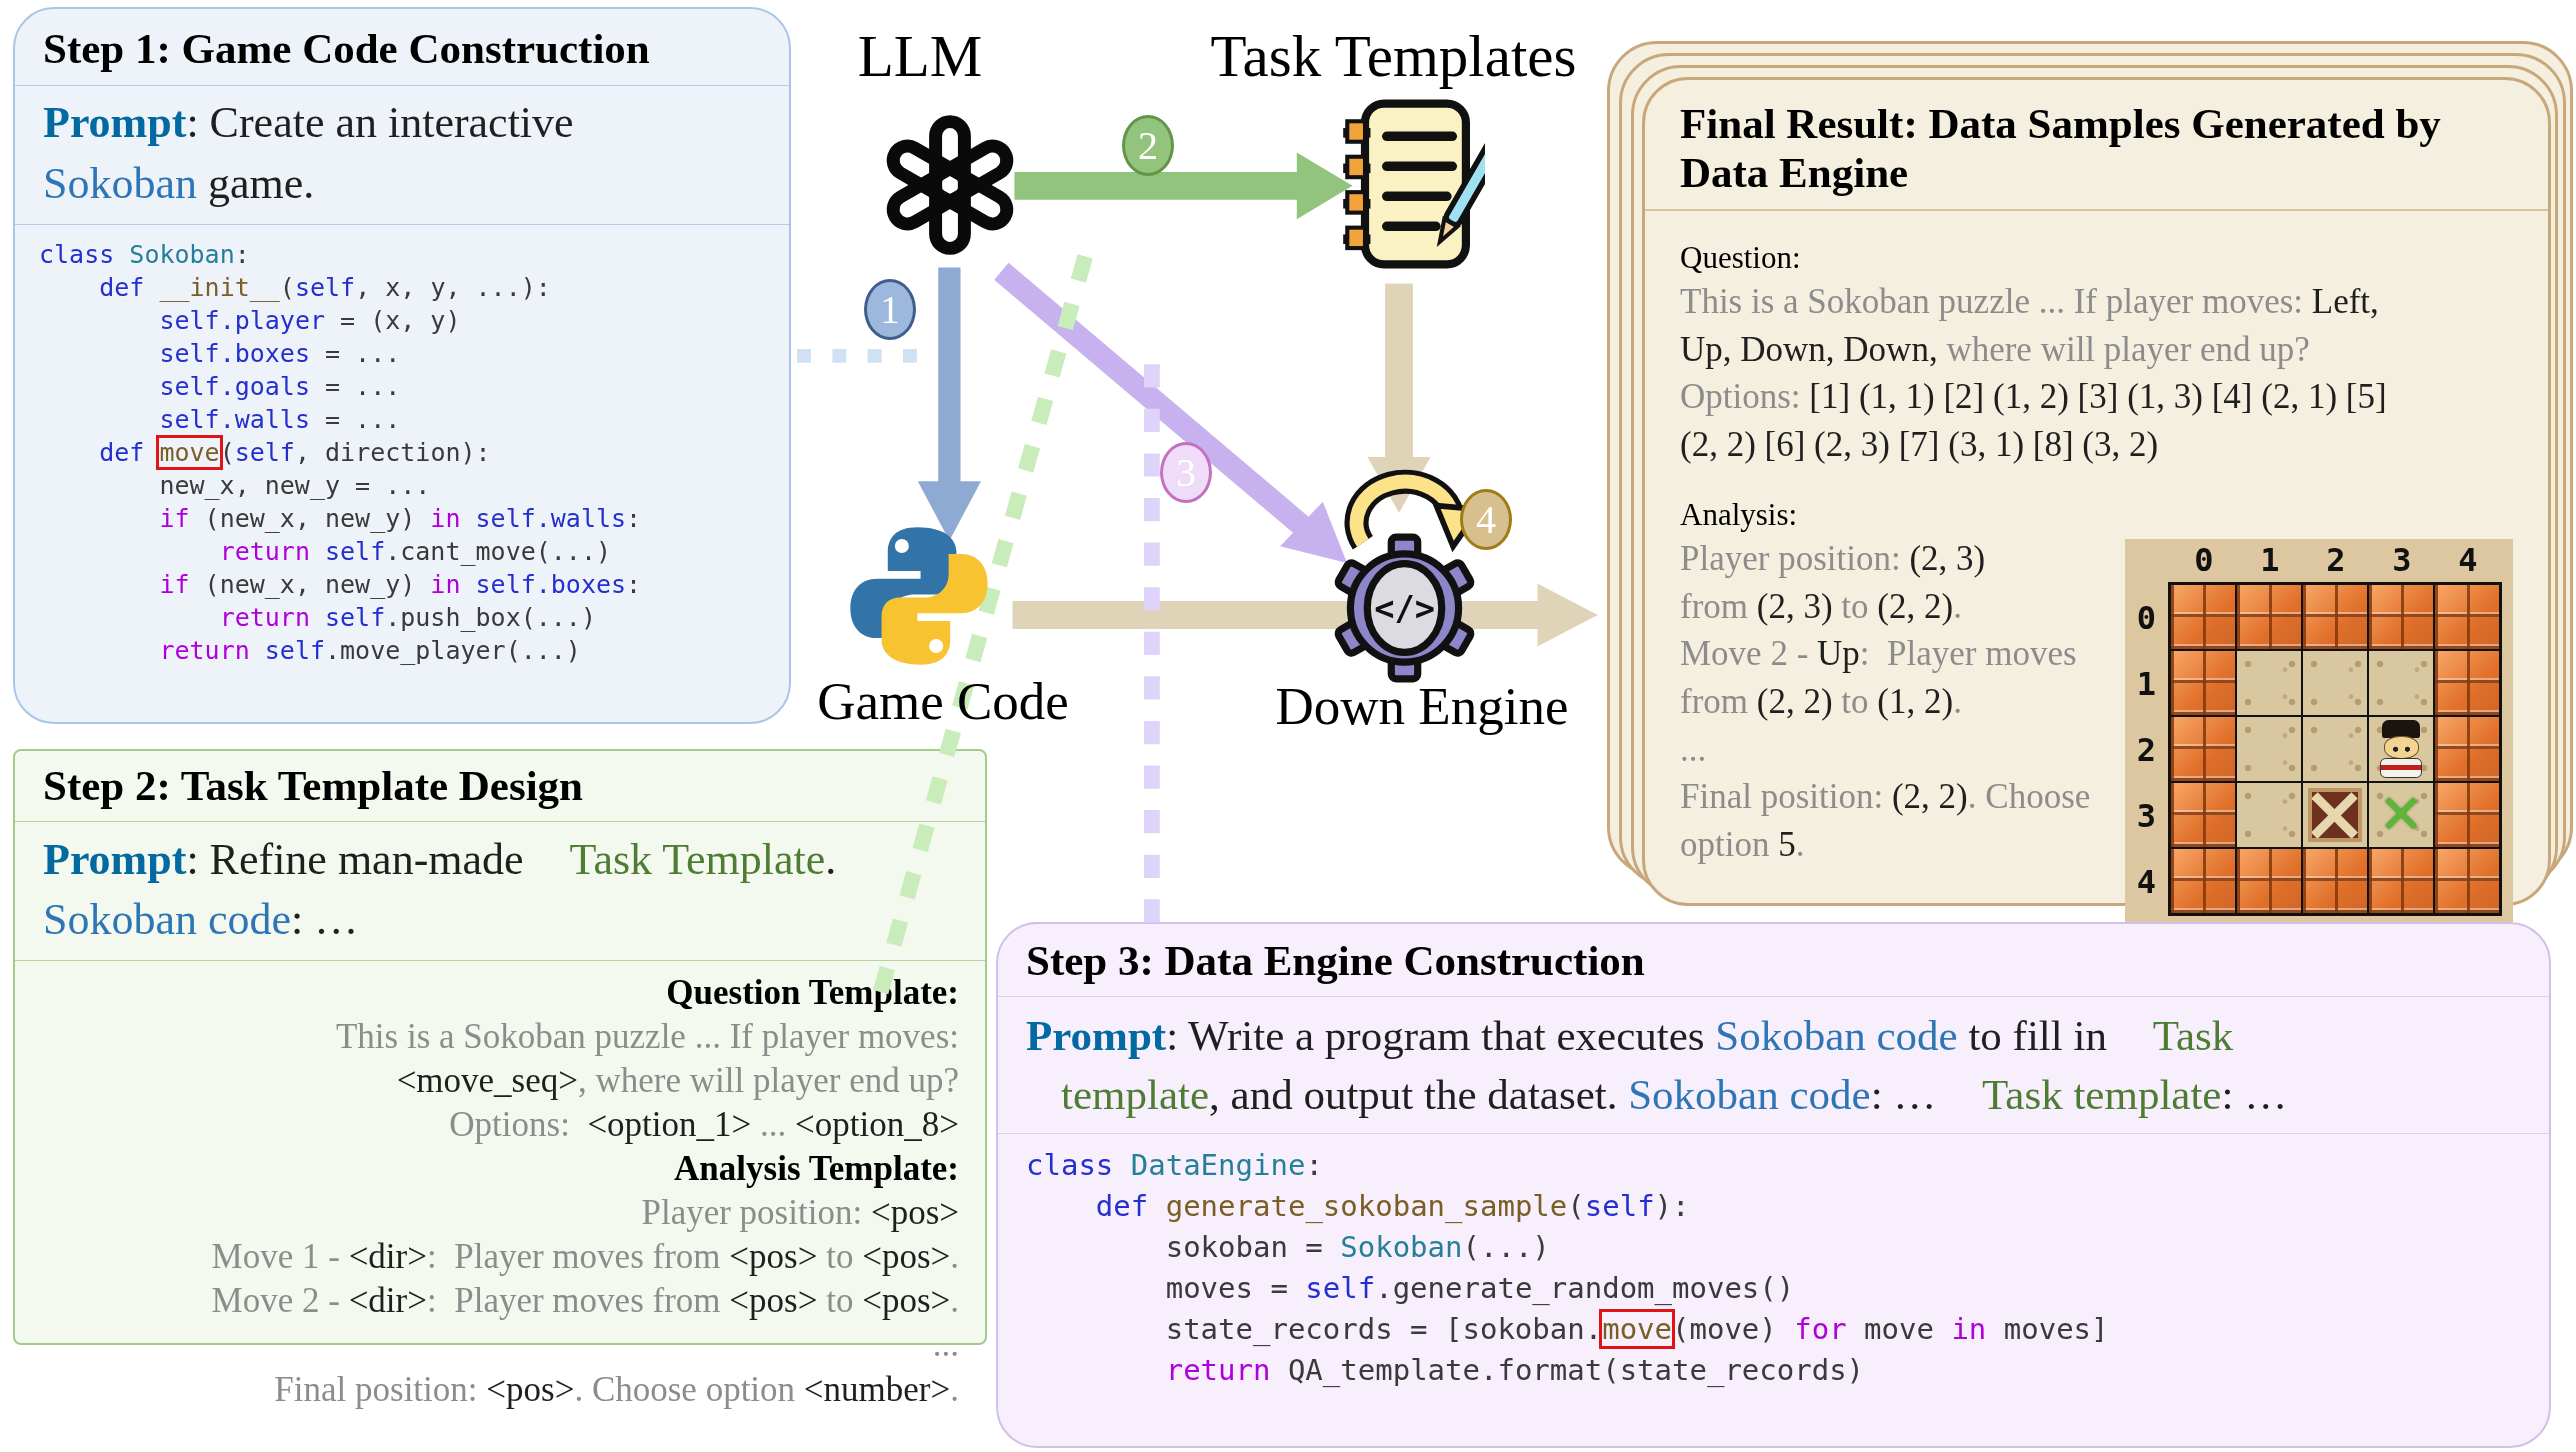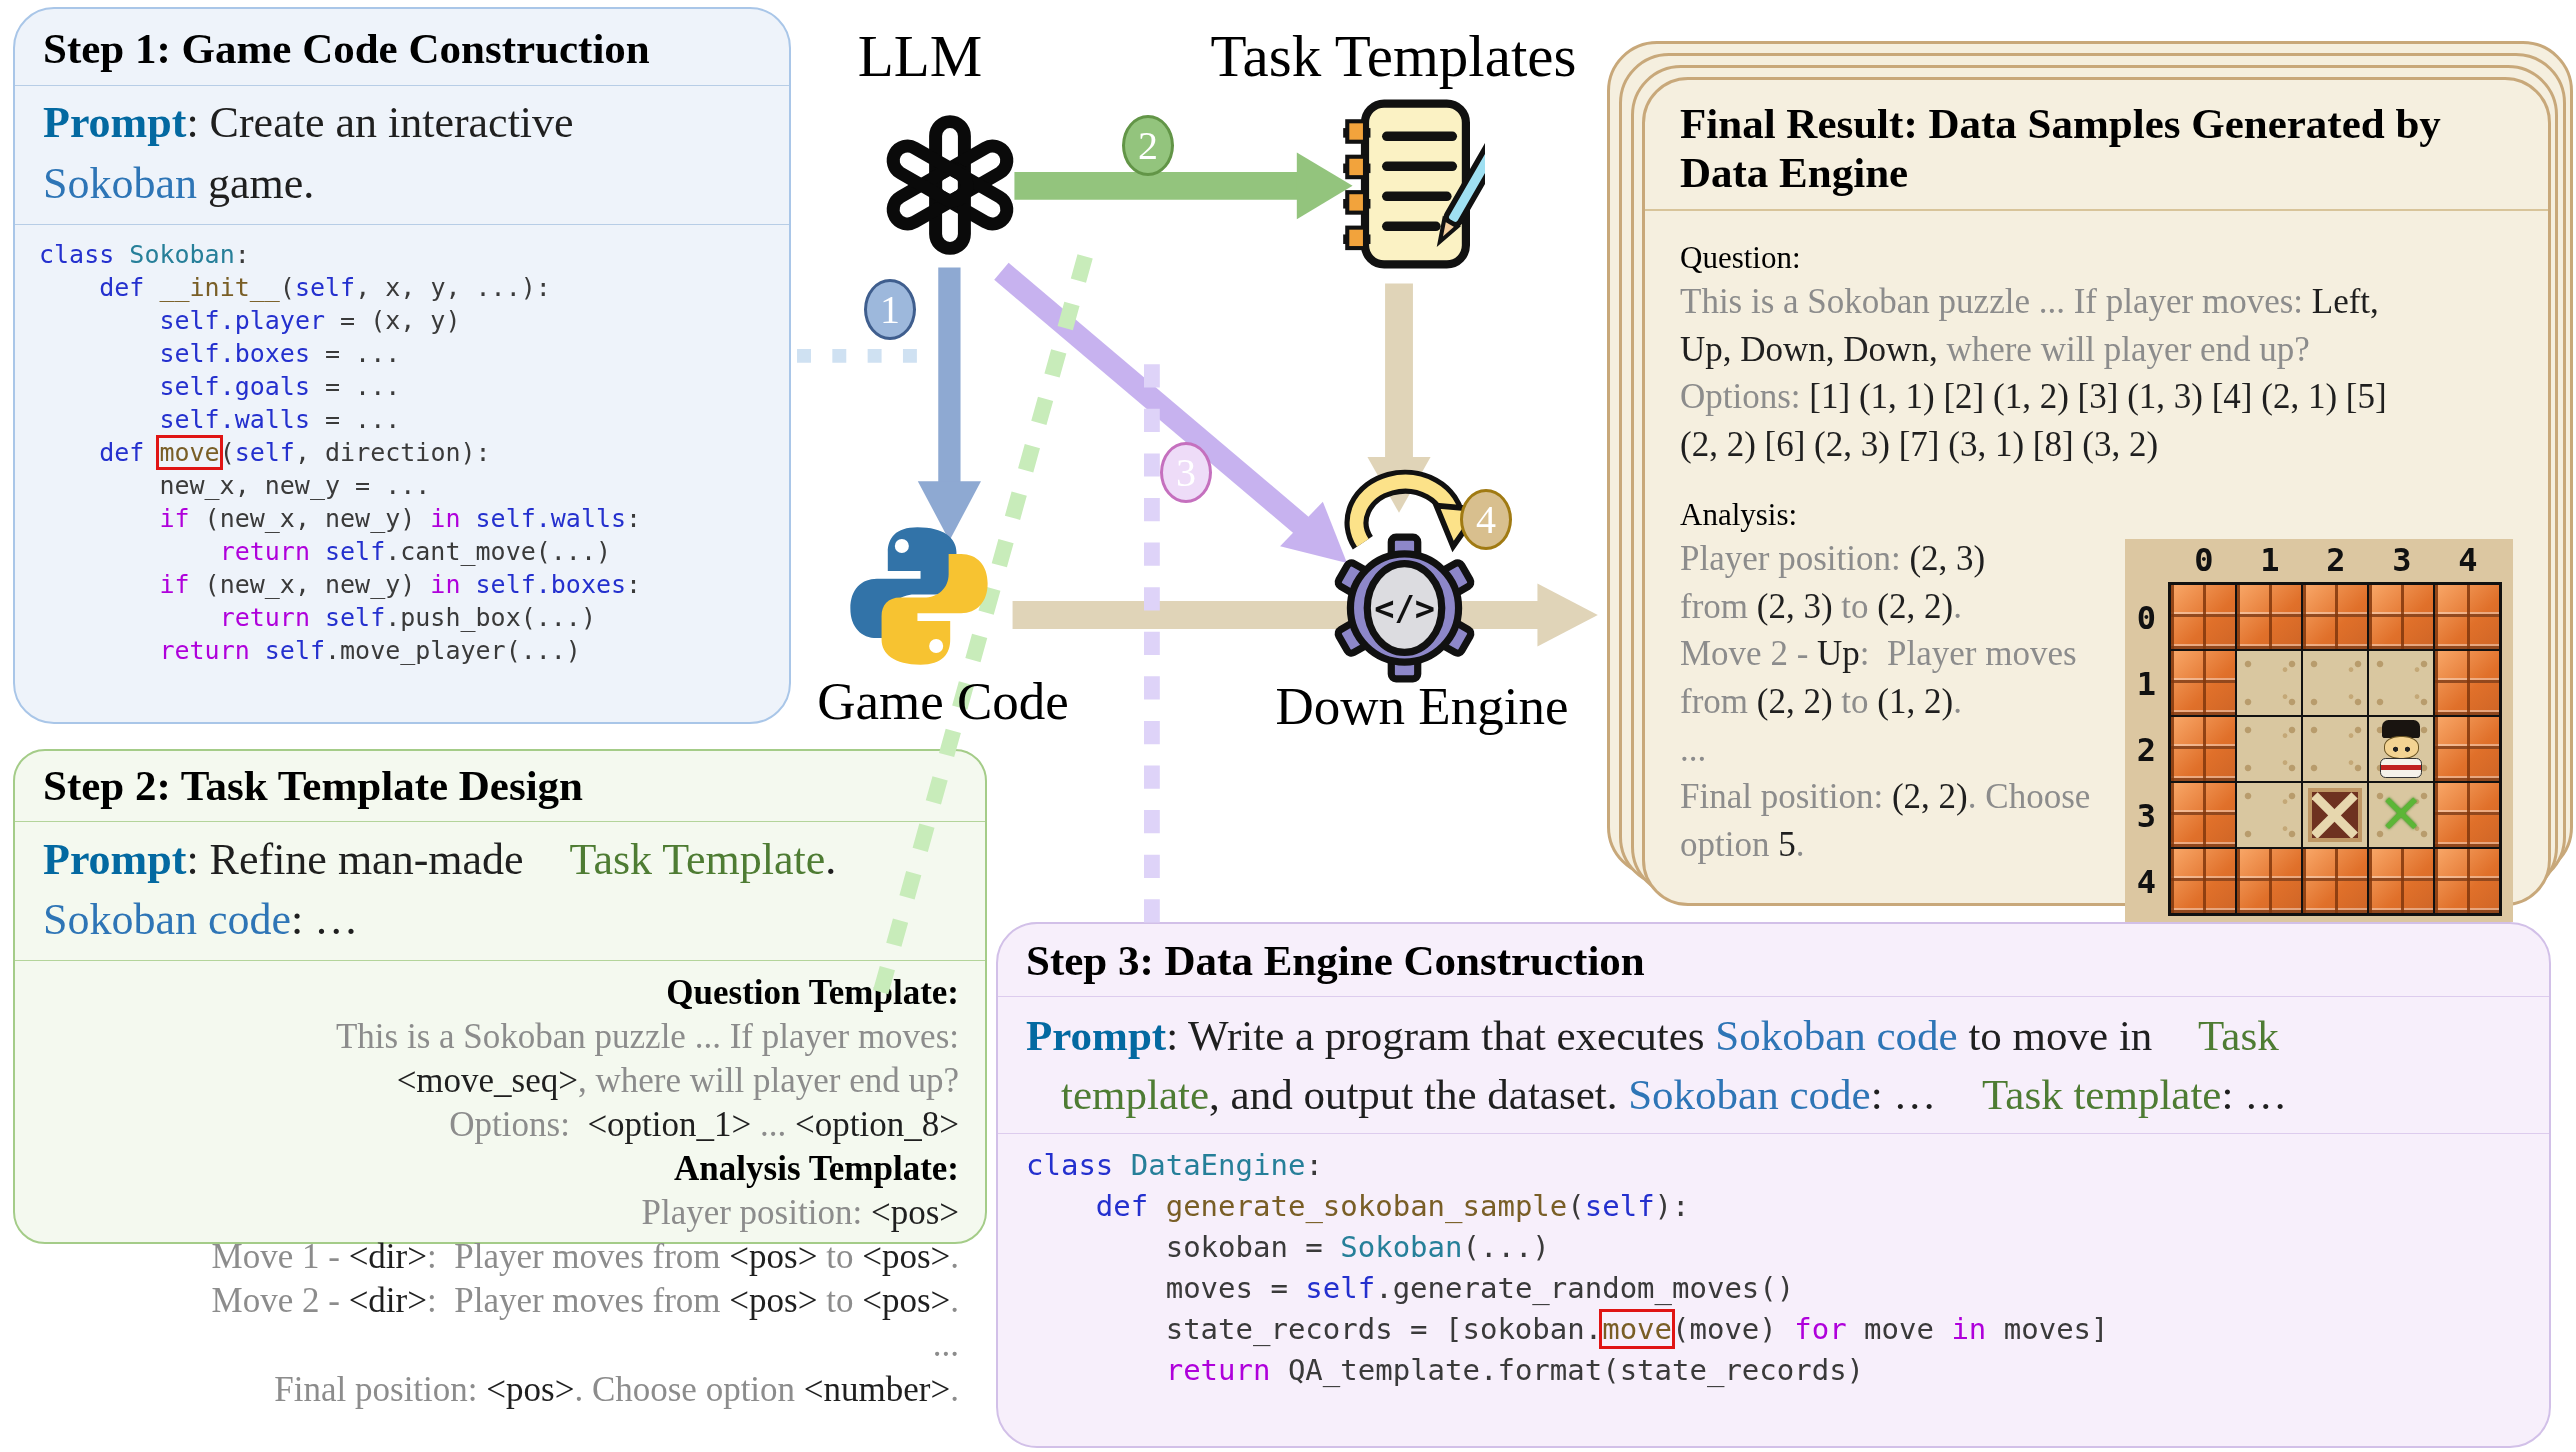--- a/index.html
+++ b/index.html
@@ -16,21 +16,21 @@
   .code{font-family:"DejaVu Sans Mono","Liberation Mono",monospace;}
   .code .rl{white-space:pre;}
 
   
   .step1{left:13px;top:7.4px;width:778px;height:717px;background:#eef3fa;border-color:#a9c6e8;border-radius:41px;}
   .step1 .hd{border-bottom:1.9px solid #b7cde6;}
   .step1 .prompt{border-bottom:1.9px solid #b7cde6;}
   .step1 .code{font-size:25px;line-height:33px;padding:13px 24px;}
 
   
-  .step2{left:13px;top:749px;width:974px;height:495px;background:#f4f9ef;border-color:#a4cc88;border-radius:32px;}
+  .step2{left:13px;top:749px;width:974px;height:596px;background:#f4f9ef;border-color:#a4cc88;border-radius:8px;}
   .step2 .hd{border-bottom:1.9px solid #b3d49a;padding-top:11px;}
   .step2 .prompt{border-bottom:1.9px solid #b3d49a;}
 
   
   .step3{left:996px;top:922px;width:1555px;height:526px;background:#f7effb;border-color:#d2c0e8;border-radius:41px;}
   .step3 .hd{border-bottom:1.9px solid #ddccee;padding-top:13px;}
   .step3 .prompt{border-bottom:1.9px solid #ddccee;font-size:43px;padding:8.4px 28px;}
   .step3 .code{font-size:29px;line-height:41px;padding:11px 28px;}
 
   
@@ -164,21 +164,21 @@
         <div class="rl"><span class="s-g">Move 1 - </span><span class="s-d">&lt;dir&gt;</span><span class="s-g">:  Player moves from </span><span class="s-d">&lt;pos&gt;</span><span class="s-g"> to </span><span class="s-d">&lt;pos&gt;</span><span class="s-g">.</span></div>
         <div class="rl"><span class="s-g">Move 2 - </span><span class="s-d">&lt;dir&gt;</span><span class="s-g">:  Player moves from </span><span class="s-d">&lt;pos&gt;</span><span class="s-g"> to </span><span class="s-d">&lt;pos&gt;</span><span class="s-g">.</span></div>
         <div class="rl"><span class="s-g">...</span></div>
         <div class="rl"><span class="s-g">Final position: </span><span class="s-d">&lt;pos&gt;</span><span class="s-g">. Choose option </span><span class="s-d">&lt;number&gt;</span><span class="s-g">.</span></div>
       </div>
   </div>
 
   <div class="box step3">
     <div class="hd">Step 3: Data Engine Construction</div>
     <div class="prompt">
-        <div class="rl"><span class="s-b">Prompt</span><span class="s-d">: Write a program that executes </span><span class="s-blue">Sokoban code</span><span class="s-d"> to move in </span><span class="s-green">Task</span></div>
+        <div class="rl"><span class="s-b">Prompt</span><span class="s-d">: Write a program that executes </span><span class="s-blue">Sokoban code</span><span class="s-d"> to fill in </span><span class="s-green">Task</span></div>
         <div class="rl"><span class="s-green">template</span><span class="s-d">, and output the dataset. </span><span class="s-blue">Sokoban code</span><span class="s-d">: … </span><span class="s-green">Task template</span><span class="s-d">: …</span></div>
       </div>
     <div class="code">
         <div class="rl"><span class="s-kw">class</span><span class="s-pl"> </span><span class="s-cls">DataEngine</span><span class="s-pl">:</span></div>
         <div class="rl"><span class="s-pl">    </span><span class="s-kw">def</span><span class="s-pl"> </span><span class="s-fn">generate_sokoban_sample</span><span class="s-pl">(</span><span class="s-kw">self</span><span class="s-pl">):</span></div>
         <div class="rl"><span class="s-pl">        sokoban = </span><span class="s-cls">Sokoban</span><span class="s-pl">(...)</span></div>
         <div class="rl"><span class="s-pl">        moves = </span><span class="s-kw">self</span><span class="s-pl">.generate_random_moves()</span></div>
         <div class="rl"><span class="s-pl">        state_records = [sokoban.</span><span class="s-fnbox">move</span><span class="s-pl">(move) </span><span class="s-mag">for</span><span class="s-pl"> move </span><span class="s-mag">in</span><span class="s-pl"> moves]</span></div>
         <div class="rl"><span class="s-pl">        </span><span class="s-mag">return</span><span class="s-pl"> QA_template.format(state_records)</span></div>
       </div>

